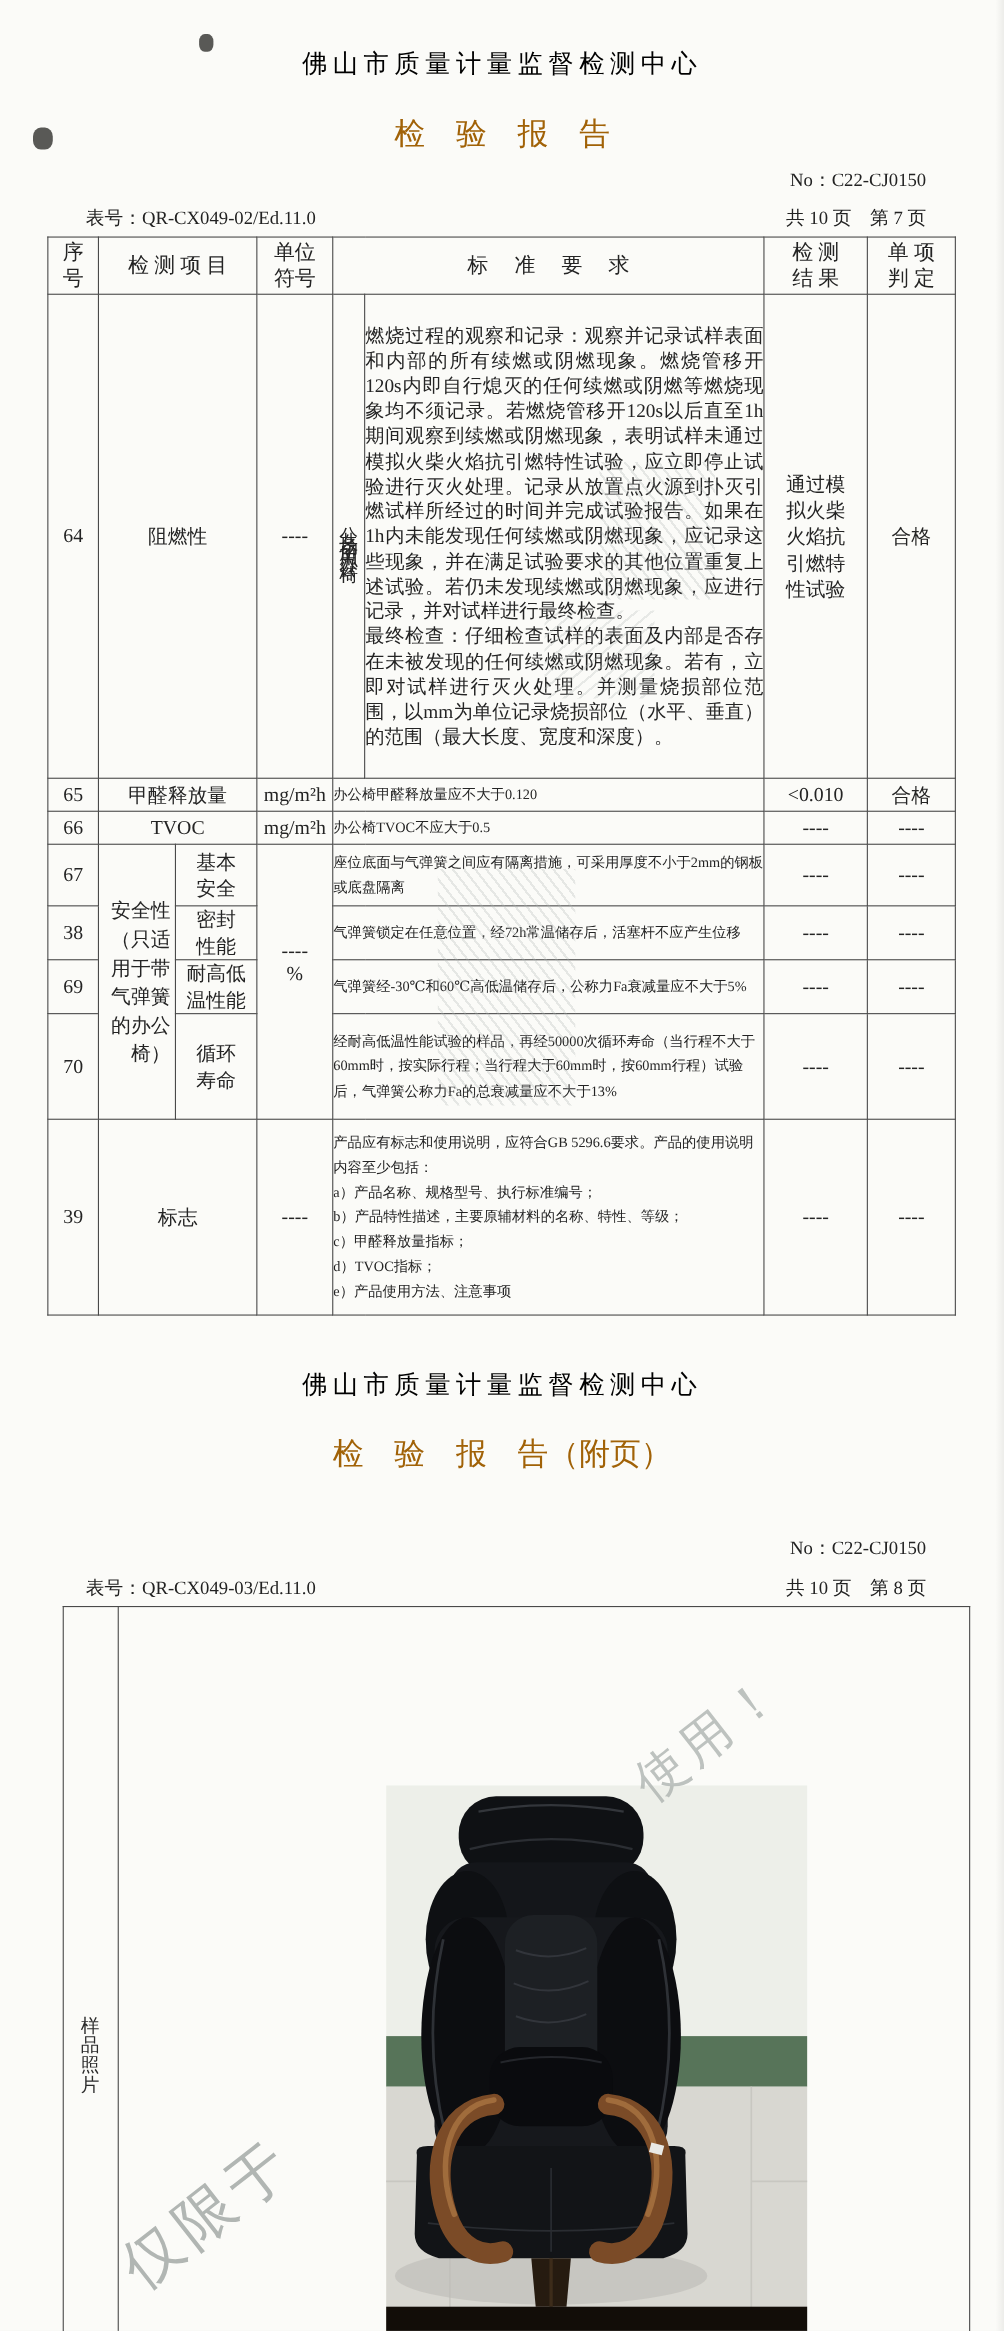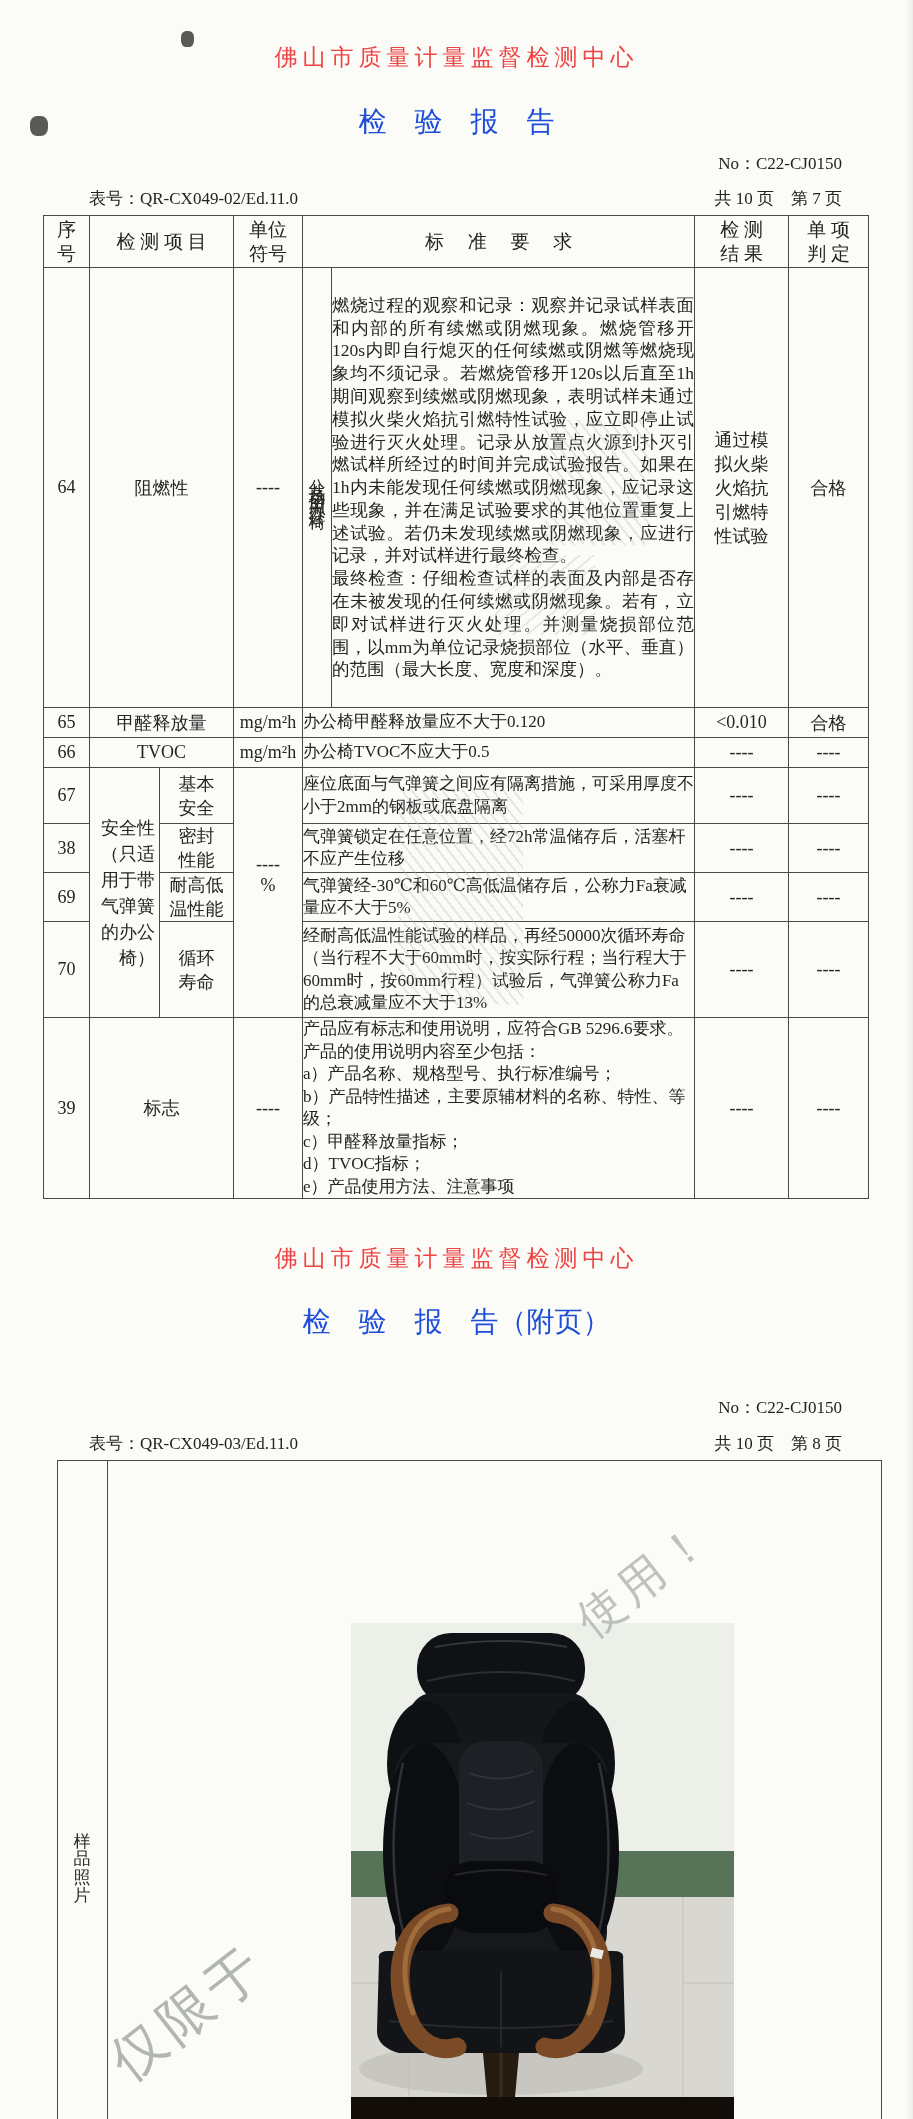--- a/index.html
+++ b/index.html
@@ -6,37 +6,37 @@
   .sheet{
     position:relative;width:913px;height:2119px;margin:0 auto;
     background:#fbfbf8;overflow:hidden;
     font-family:"Liberation Serif","DejaVu Serif",serif;
     color:#262626;
   }
   .sheet::after{content:"";position:absolute;top:0;right:0;width:8px;height:100%;
     background:linear-gradient(to left,rgba(0,0,0,.06),rgba(0,0,0,0));pointer-events:none;}
   .abs{position:absolute;}
   .center{left:0;width:913px;text-align:center;}
-  .org{font-size:23px;letter-spacing:5px;color:#ef4444;}
-  .rpt-title{font-size:28px;color:#1d4ed8;}
+  .org{font-size:23px;letter-spacing:5px;color:#000000;}
+  .rpt-title{font-size:28px;color:#a16207;}
   .meta{font-size:17px;color:#222;}
   .right-meta{text-align:right;right:71px;}
-  .left-meta{left:89px;}
+  .left-meta{left:78px;}
 
   
   table.rep{position:absolute;left:43px;top:215px;width:825px;
     border-collapse:collapse;table-layout:fixed;font-size:18px;color:#242424;}
   table.rep td{border:1px solid #4a4a4a;padding:0;vertical-align:middle;
     overflow:hidden;}
   td.tc{text-align:center;}
   td.hd{text-align:center;font-size:19px;white-space:pre-line;line-height:24px;}
   td.reqcell{vertical-align:top;text-align:justify;padding:2px 8px;
     font-size:17.5px;line-height:22.8px;}
   td.reqmid{vertical-align:middle;text-align:left;padding:1px 8px;
-    font-size:17px;line-height:22.5px;}
+    font-size:13px;line-height:22.5px;}
   td.pre{white-space:pre-line;}
   .vertcell{writing-mode:vertical-rl;letter-spacing:5px;font-size:17px;
     margin:0 auto;}
   td.scope{text-align:center;}
   .reswrap{padding:0 16px;line-height:24px;}
   .unitflex{height:100%;display:flex;flex-direction:column;
     justify-content:space-between;align-items:center;
     padding:36px 0 72px;box-sizing:border-box;}
   .groupcell{padding:2px 4px 2px 7px;line-height:26px;text-align:right;}
 

